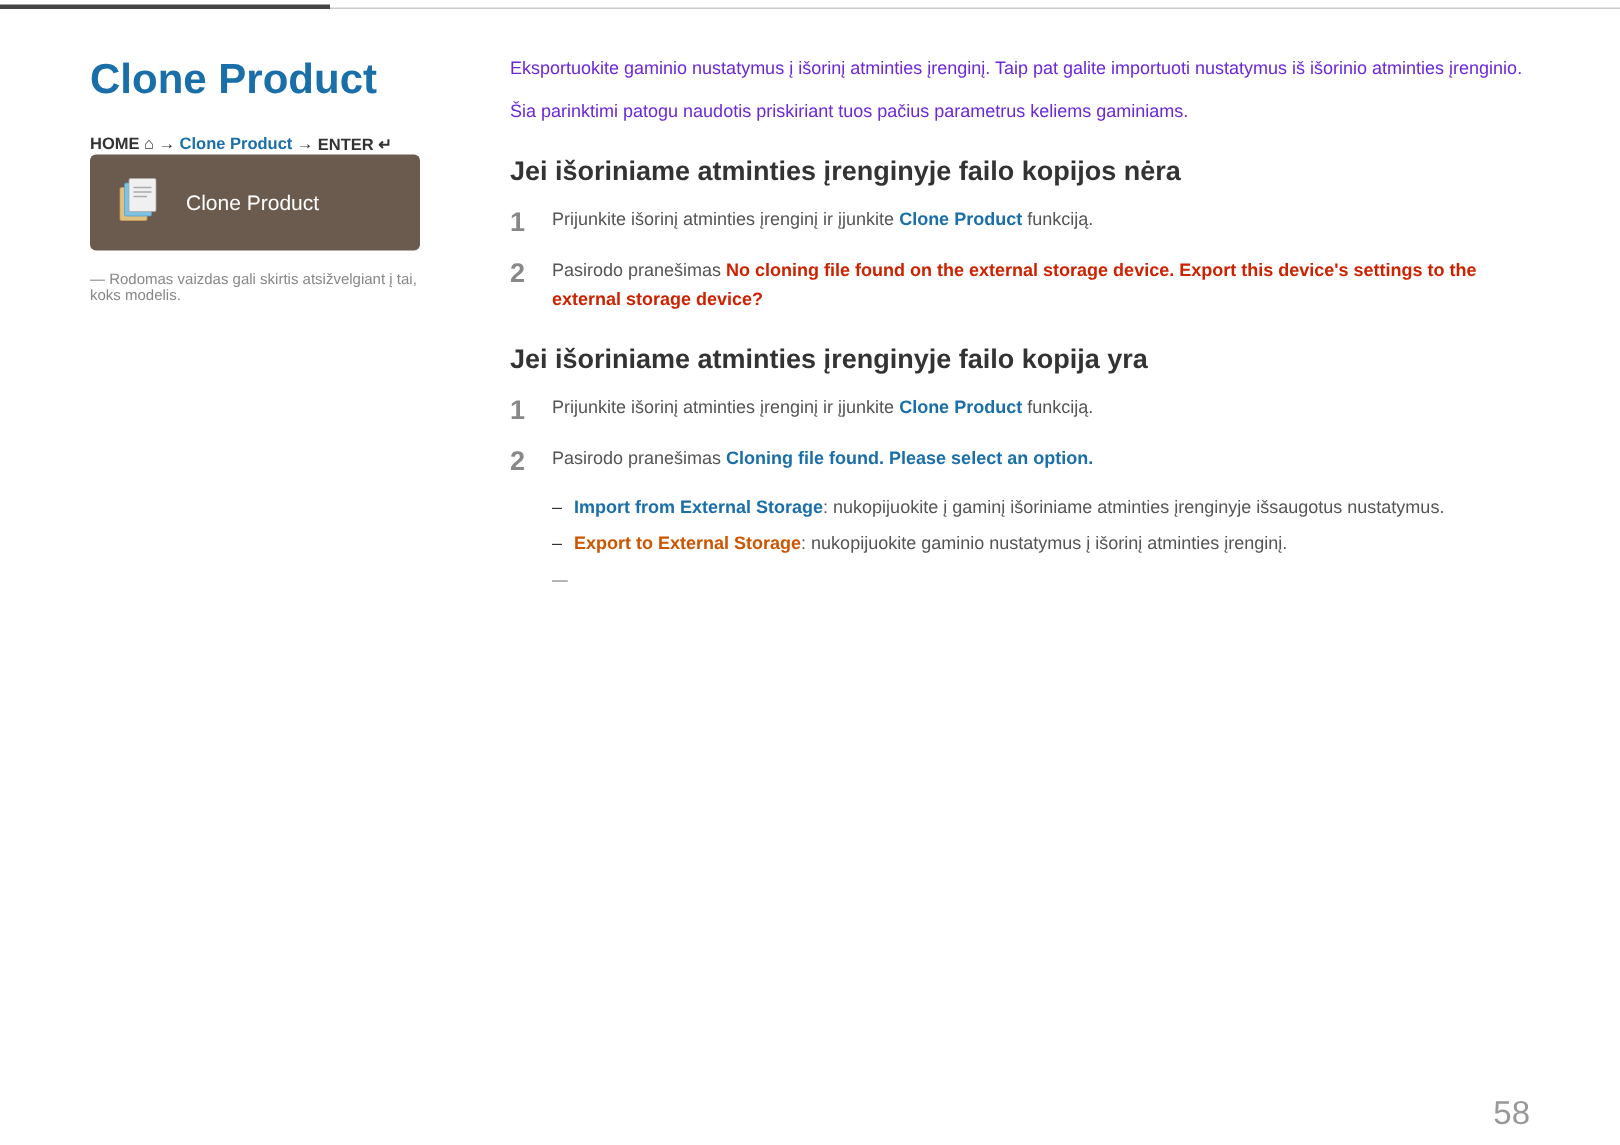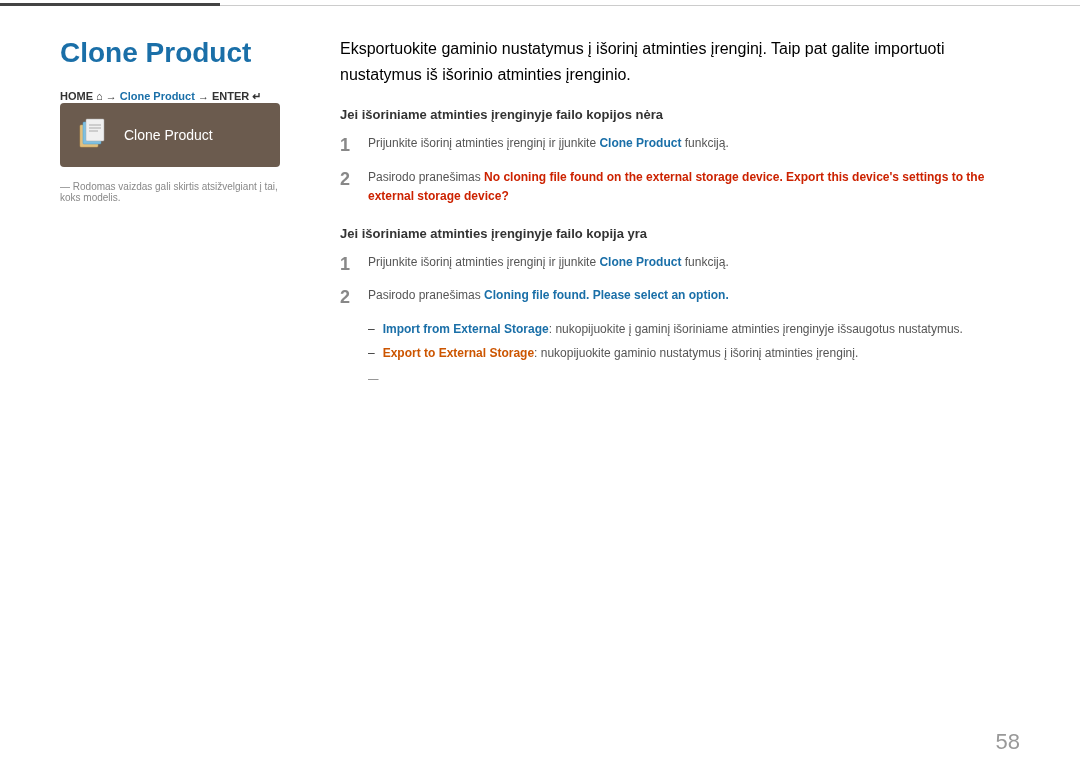--- a/index.html
+++ b/index.html
@@ -121,28 +121,28 @@
       font-size: 10px;
       color: #888;
       margin-top: 4px;
     }
 
     .model-note::before {
       content: '―  ';
     }
 
     .intro-text {
-      font-size: 16px;
-      color: #000000;
+      font-size: 12px;
+      color: #6d28d9;
       line-height: 1.6;
       margin-bottom: 10px;
     }
 
     .section-heading {
-      font-size: 13px;
+      font-size: 18px;
       font-weight: bold;
       color: #333;
       margin-top: 20px;
       margin-bottom: 12px;
     }
 
     .numbered-item {
       display: flex;
       gap: 10px;
       margin-bottom: 10px;
@@ -264,20 +264,21 @@
         <span class="menu-item-label">Clone Product</span>
       </div>
 
       <div class="model-note">
         <span>Rodomas vaizdas gali skirtis atsižvelgiant į tai, koks modelis.</span>
       </div>
     </div>
 
     <div class="right-panel">
       <p class="intro-text">Eksportuokite gaminio nustatymus į išorinį atminties įrenginį. Taip pat galite importuoti nustatymus iš išorinio atminties įrenginio.</p>
+      <p class="intro-text">Šia parinktimi patogu naudotis priskiriant tuos pačius parametrus keliems gaminiams.</p>
 
       <h2 class="section-heading">Jei išoriniame atminties įrenginyje failo kopijos nėra</h2>
 
       <div class="numbered-item">
         <span class="step-number">1</span>
         <span class="step-text">
           Prijunkite išorinį atminties įrenginį ir įjunkite <span class="bold-blue">Clone Product</span> funkciją.
         </span>
       </div>
 

